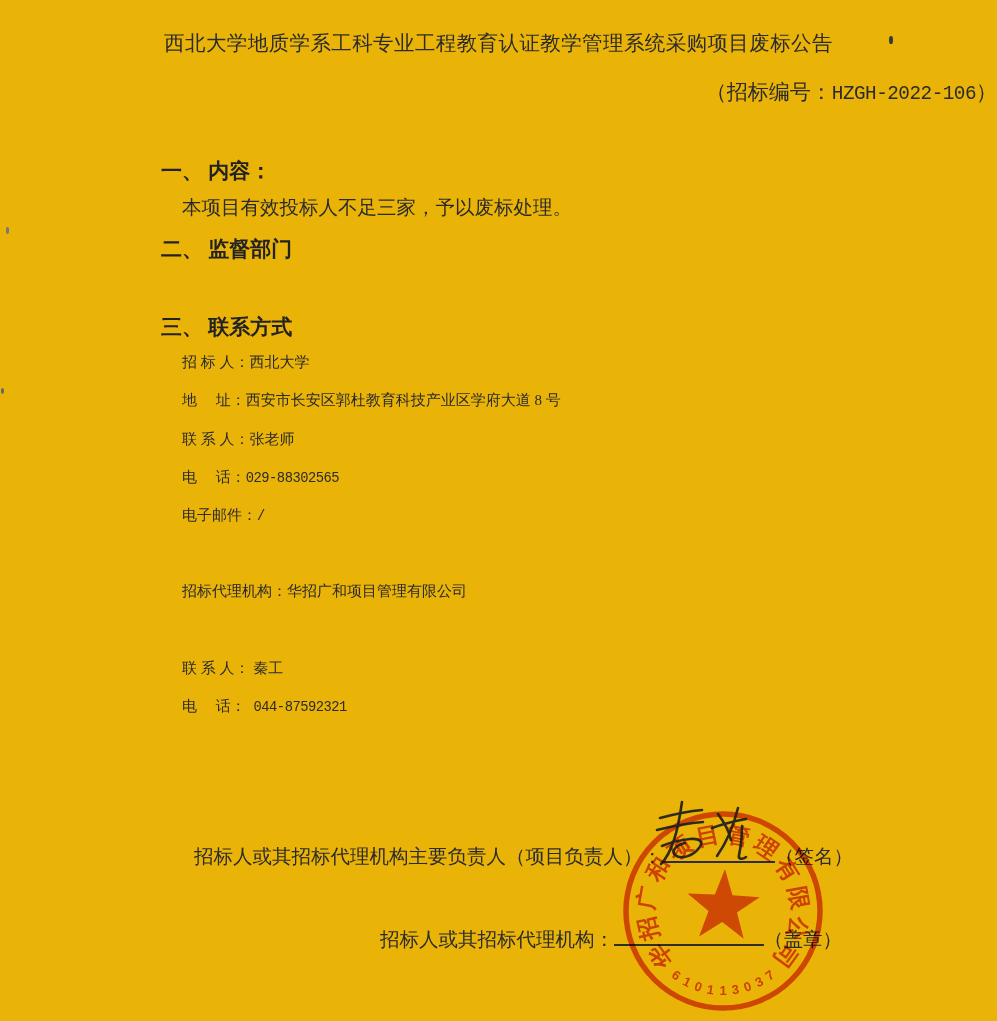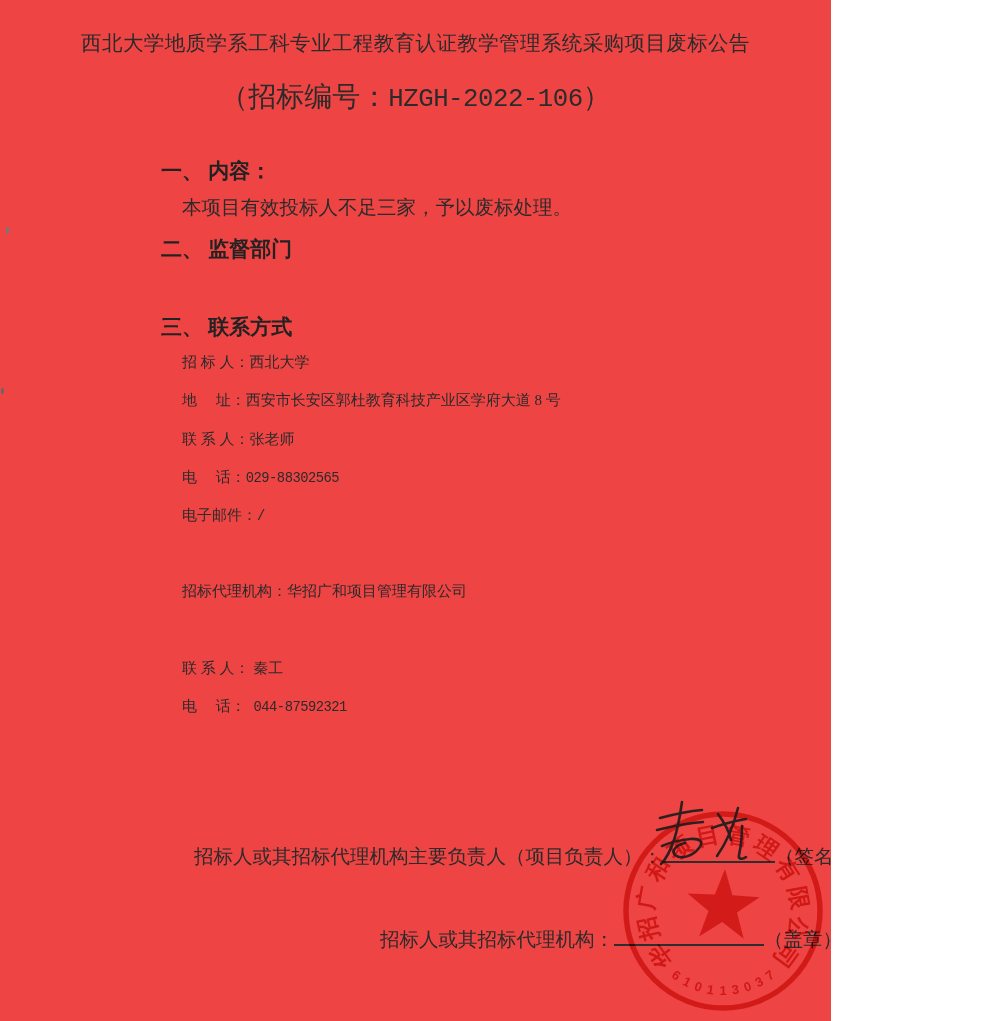--- a/index.html
+++ b/index.html
@@ -1,39 +1,39 @@
 <!DOCTYPE html>
 <html><head>
 <meta charset="utf-8">
 <style>
   * { box-sizing: border-box; }
   html, body { margin: 0; padding: 0; }
   .page {
     position: relative;
-    width: 831px;
+    width: 997px;
     height: 1021px;
-    background: #ef4444;
+    background: #eab308;
     font-family: "Liberation Serif", serif;
     color: #262626;
     overflow: hidden;
   }
   .doc-title {
     position: absolute;
     top: 31px; left: 0; width: 100%;
     text-align: center;
     font-size: 20.5px;
     letter-spacing: 0.4px;
     line-height: 1.2;
     color: #2b2b2b;
   }
   .doc-subtitle {
     position: absolute;
     top: 78px; left: 0; width: 100%;
-    text-align: center;
-    font-size: 28px;
+    text-align: right;
+    font-size: 21px;
     color: #2b2b2b;
   }
   .mono { font-family: "Liberation Mono", monospace; font-size: 0.92em; letter-spacing: -0.5px; }
   .heading {
     position: absolute;
     left: 161px;
     font-size: 21px;
     font-weight: bold;
     line-height: 1.1;
     color: #222;

